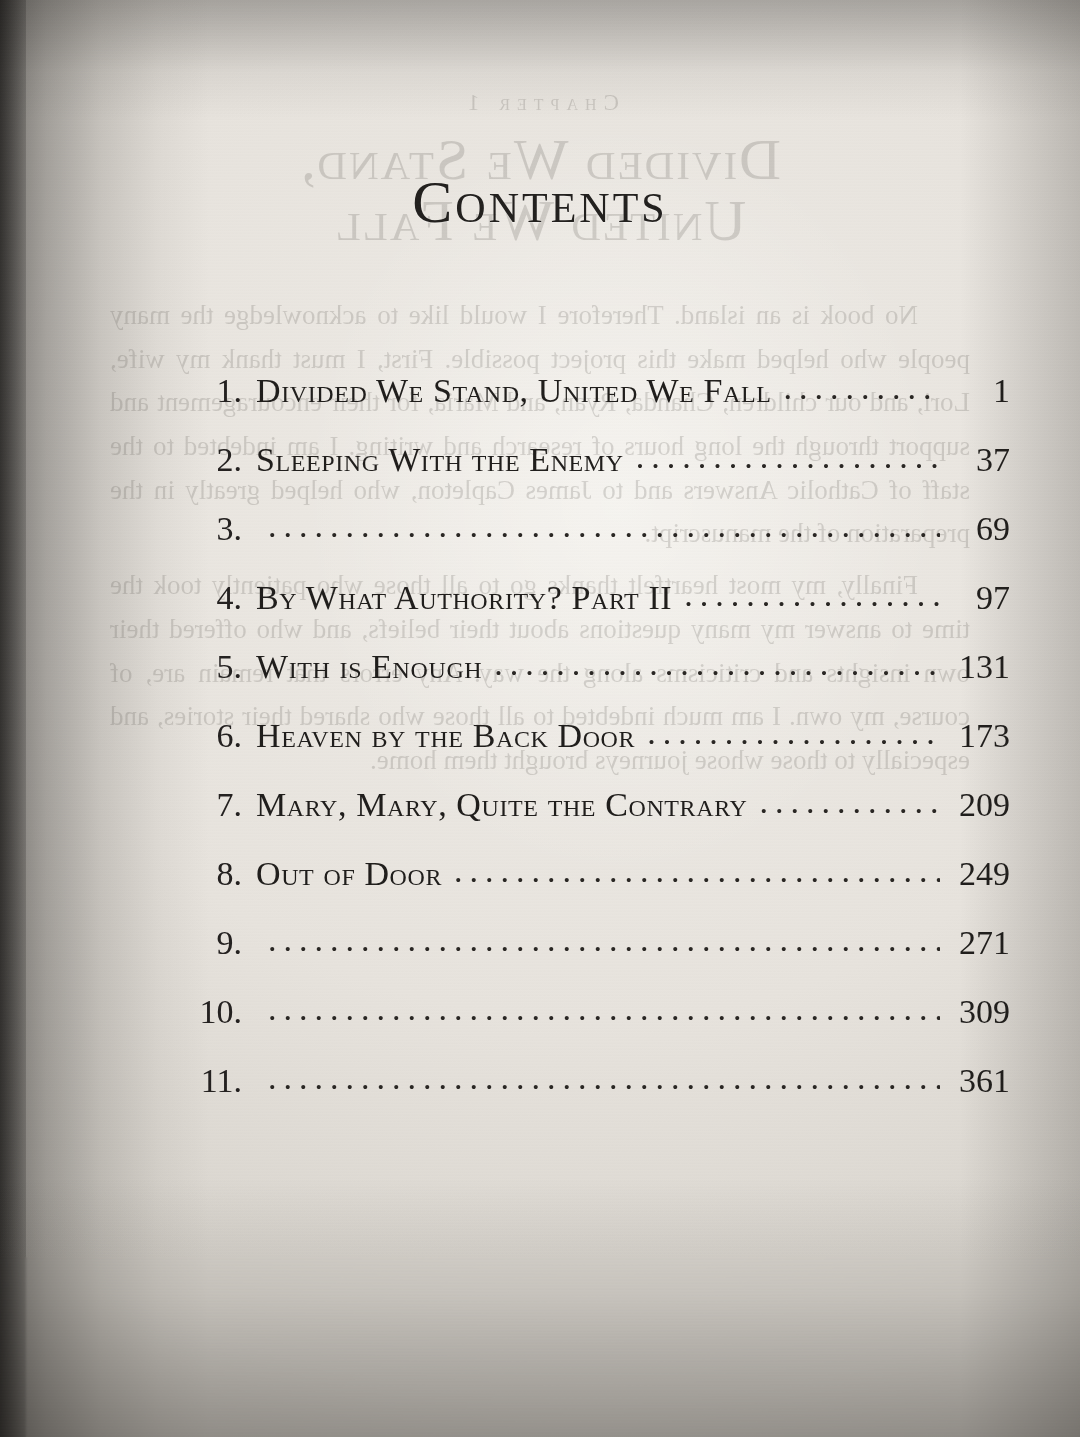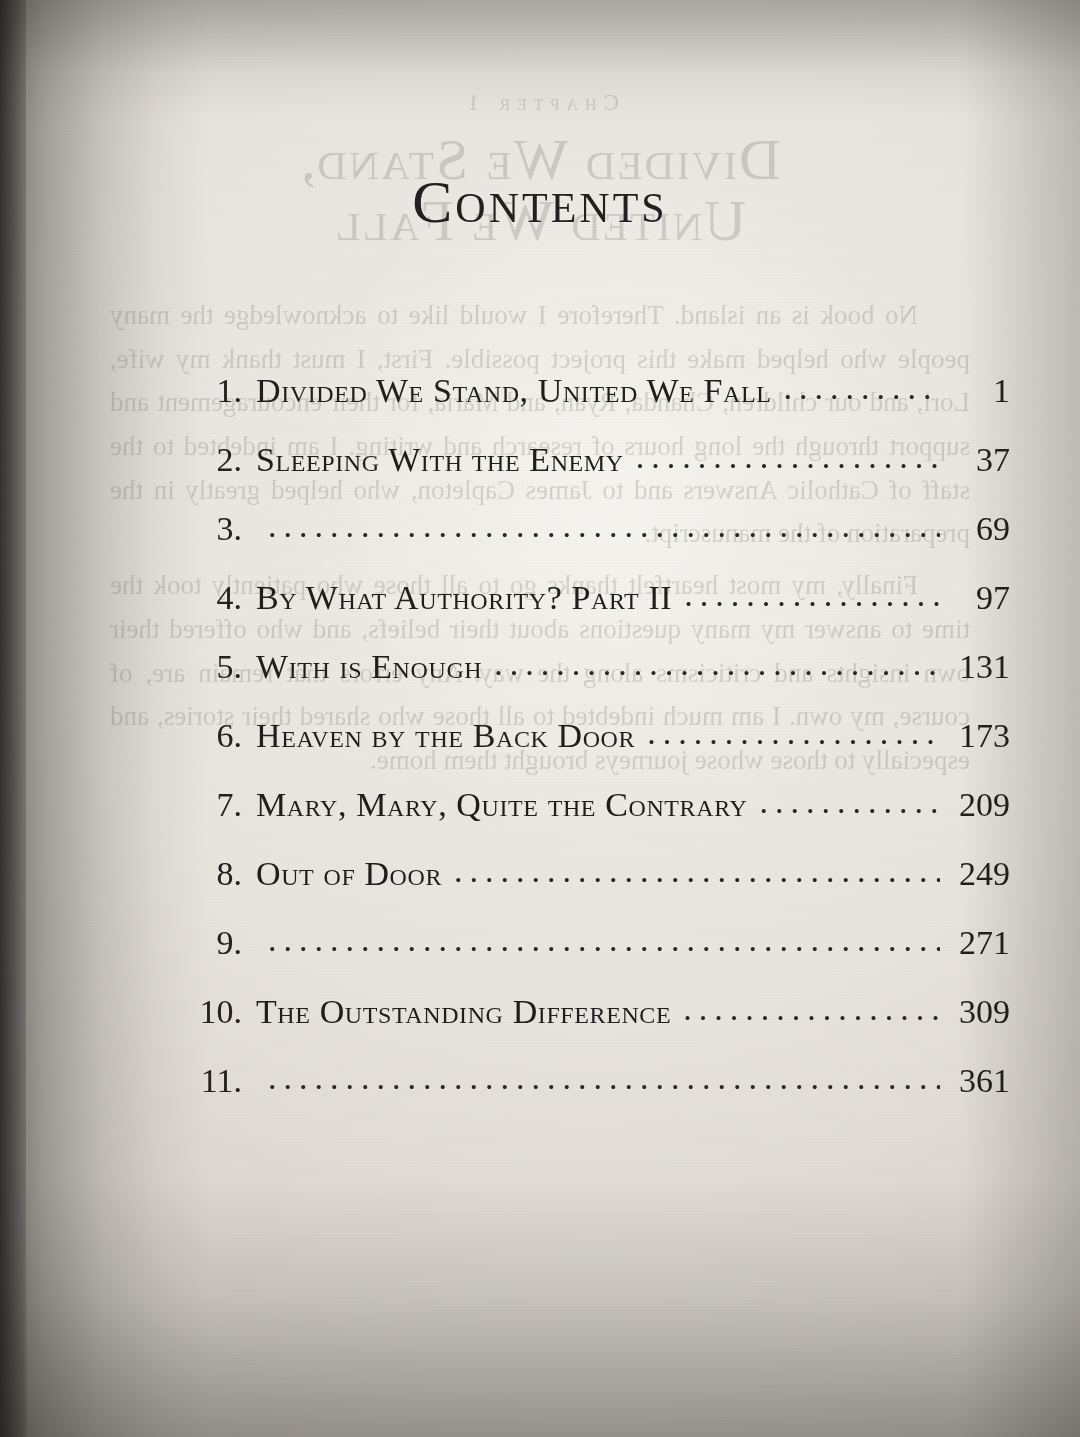--- a/index.html
+++ b/index.html
@@ -277,21 +277,20 @@
       </div>
 
       <div class="toc-row">
         <span class="toc-num">9.</span>
         <span class="toc-dots">................................................................</span>
         <span class="toc-page">271</span>
       </div>
 
       <div class="toc-row">
         <span class="toc-num">10.</span>
-        <span class="toc-title">The Outstanding Difference</span>
         <span class="toc-dots">................................................................</span>
         <span class="toc-page">309</span>
       </div>
 
       <div class="toc-row">
         <span class="toc-num">11.</span>
         <span class="toc-dots">................................................................</span>
         <span class="toc-page">361</span>
       </div>
 

